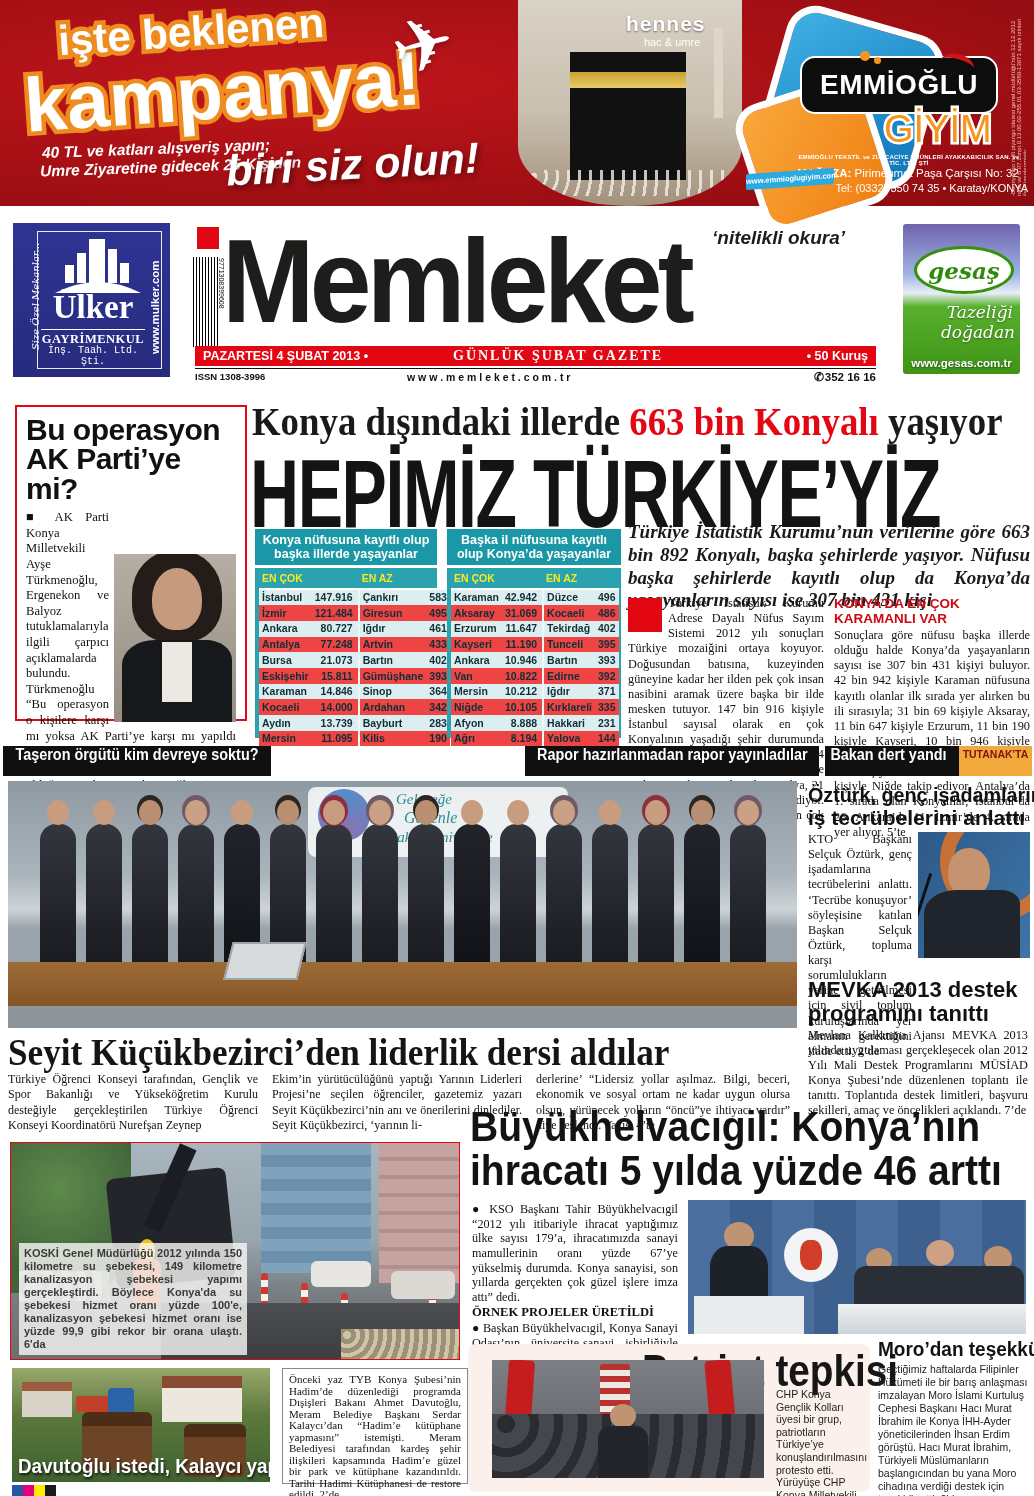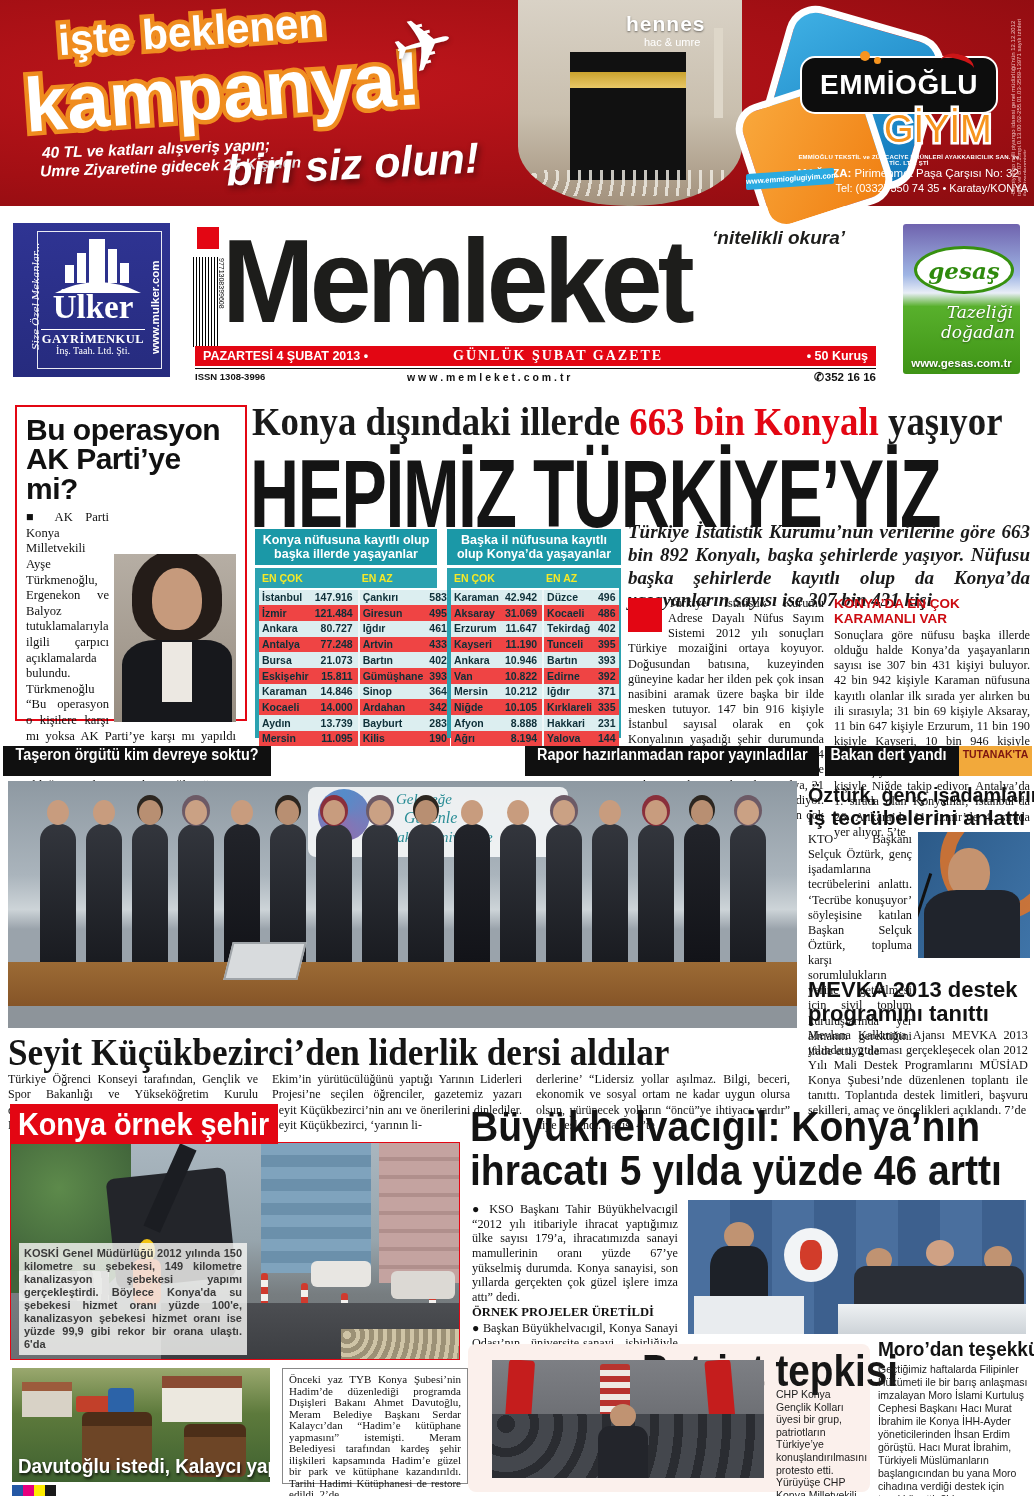--- a/index.html
+++ b/index.html
@@ -100,21 +100,21 @@
           <rect x="34" y="2" width="16" height="44"></rect>
           <rect x="22" y="16" width="9" height="30"></rect>
           <rect x="53" y="12" width="9" height="34"></rect>
           <rect x="10" y="28" width="9" height="18"></rect>
           <rect x="65" y="26" width="9" height="20"></rect>
           <path d="M0 56 Q43 34 86 56 Z"></path>
         </g>
     </svg>
     <div class="abs w b" style="left:30px;top:66px;width:100px;text-align:center;font-family:'Liberation Serif',serif;font-size:33px">Ülker</div>
     <div class="abs w b" style="left:28px;top:106px;width:104px;text-align:center;font-family:'Liberation Serif',serif;font-size:12.5px;letter-spacing:.5px;border-top:1px solid #fff;padding-top:2px">GAYRİMENKUL</div>
-    <div class="abs w" style="left:28px;top:122px;width:104px;text-align:center;font-family:Liberation Serif, serif;font-size:10px">İnş. Taah. Ltd. Şti.</div>
+    <div class="abs w" style="left:28px;top:122px;width:104px;text-align:center;font-family:Liberation Mono, monospace;font-size:10px">İnş. Taah. Ltd. Şti.</div>
     <div class="abs w b" style="right:-40px;top:70px;transform:rotate(-90deg);font-size:11.5px;width:110px">www.mulker.com</div>
   </div>
 
   <div class="abs" style="left:197px;top:227px;width:22px;height:22px;background:#e30613"></div>
   <div class="abs" style="left:193px;top:257px;width:26px;height:90px;background:repeating-linear-gradient(90deg,#000 0 1px,#fff 1px 3px)"></div>
   <div class="abs" style="left:218px;top:258px;height:90px;writing-mode:vertical-rl;font-size:7px;color:#000">9771308399608</div>
 
   <div class="abs b" style="left:222px;top:213px;font-size:118px;letter-spacing:-5px;color:#1d1d1b;transform:scaleX(.94);transform-origin:left">Memleket</div>
   <div class="abs b i" style="left:712px;top:227px;font-size:19px;color:#1d1d1b">‘nitelikli okura’</div>
 
@@ -384,23 +384,20 @@
     <div class="pole" style="left:290px;top:140px"></div>
     <div class="pole" style="left:330px;top:150px"></div>
     <div class="pole" style="left:418px;top:150px"></div>
     <div class="abs" style="left:300px;top:118px;width:60px;height:26px;background:#e8e6e2;border-radius:6px"></div>
     <div class="abs" style="left:380px;top:128px;width:64px;height:28px;background:#dcd9d4;border-radius:6px"></div>
     <div class="abs" style="left:150px;top:160px;width:298px;height:56px;background:linear-gradient(#4c4e52,#3c3e42)"></div>
     <div class="abs" style="left:330px;top:186px;width:118px;height:30px;background:repeating-radial-gradient(circle at 6px 6px,#cfc4a6 0 4px,#9c9176 4px 9px)"></div>
     <div class="abs" style="left:8px;top:128px;width:90px;height:30px;background:repeating-radial-gradient(circle at 15px 15px,#b9bcbe 0 8px,#8f9395 8px 15px)"></div>
     <div class="abs b just" style="left:8px;bottom:4px;width:218px;background:rgba(245,245,243,.82);color:#3a3a3a;font-size:11px;line-height:1.18;padding:4px 5px">KOSKİ Genel Müdürlüğü 2012 yılında 150 kilometre su şebekesi, 149 kilometre kanalizasyon şebekesi yapımı gerçekleştirdi. Böylece Konya'da su şebekesi hizmet oranı yüzde 100'e, kanalizasyon şebekesi hizmet oranı ise yüzde 99,9 gibi rekor bir orana ulaştı.  6'da</div>
   </div>
-  <div class="abs" style="left:10px;top:1104px;width:268px;height:40px;background:#e30613;display:flex;align-items:center;justify-content:center">
-    <span class="w b" style="font-size:32px;white-space:nowrap;transform:scaleX(.9)">Konya örnek şehir</span>
-  </div>
 
   <div class="abs b" style="left:470px;top:1106px;font-size:42px;line-height:1;white-space:nowrap;transform:scaleX(.93);transform-origin:left;color:#131313">Büyükhelvacıgil: Konya’nın</div>
   <div class="abs b" style="left:470px;top:1150px;font-size:42px;line-height:1;white-space:nowrap;transform:scaleX(.93);transform-origin:left;color:#131313">ihracatı 5 yılda yüzde 46 arttı</div>
   <div class="abs" style="left:472px;top:1202px;width:206px">
     <div class="serif just" style="font-size:12.2px;line-height:1.2;color:#111">● KSO Başkanı Tahir Büyükhelvacıgil “2012 yılı itibariyle ihracat yaptığımız ülke sayısı 179’a, ihracatımızda sanayi mamullerinin oranı yüzde 67’ye yükselmiş durumda. Konya sanayisi, son yıllarda gerçekten çok güzel işlere imza attı” dedi.</div>
     <div class="serif b" style="font-size:12.6px;color:#111;margin:1px 0">ÖRNEK PROJELER ÜRETİLDİ</div>
     <div class="serif just" style="font-size:12.2px;line-height:1.2;color:#111">● Başkan Büyükhelvacıgil, Konya Sanayi Odası’nın üniversite-sanayi işbirliğiyle Türkiye’ye örnek olacak projeler yürüttüğünü söyleyerek, KSO Danışmanlar Kurulu’na Konya sanayisine hizmetlerinden dolayı teşekkür etti.  5’te</div>
   </div>
   <div class="photo" style="left:688px;top:1200px;width:338px;height:134px;background:repeating-linear-gradient(90deg,#4a6f9e 0 42px,#3d608e 42px 84px)">
     <div class="abs" style="left:96px;top:28px;width:54px;height:54px;border-radius:50%;background:#f2f4f6"></div>

